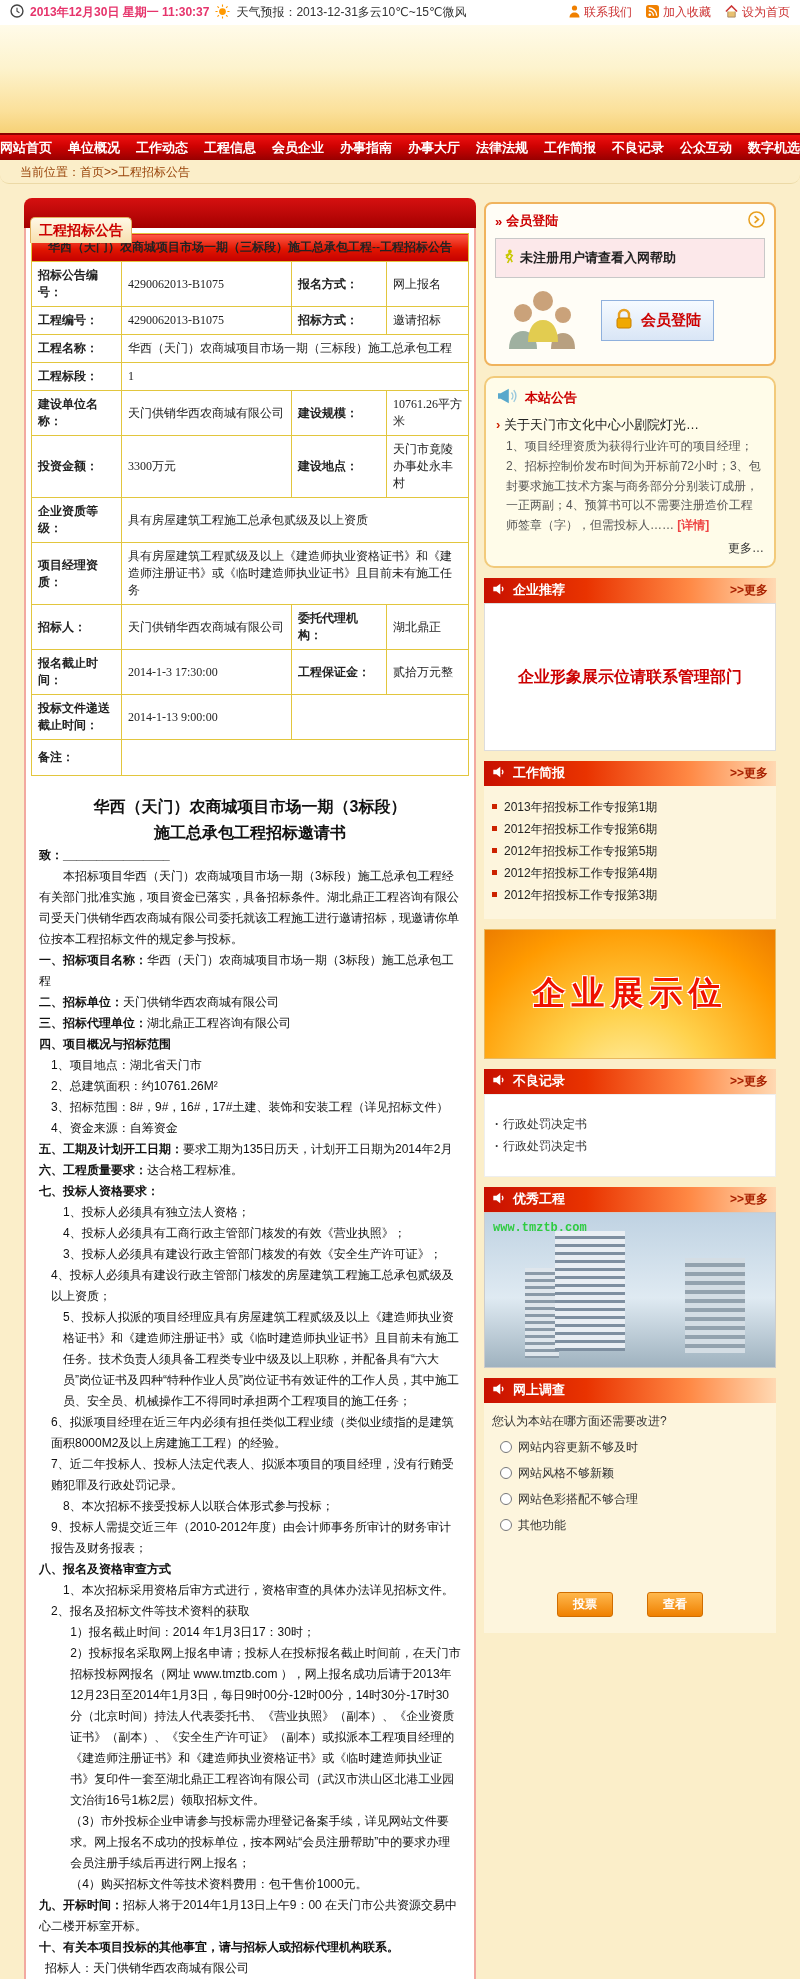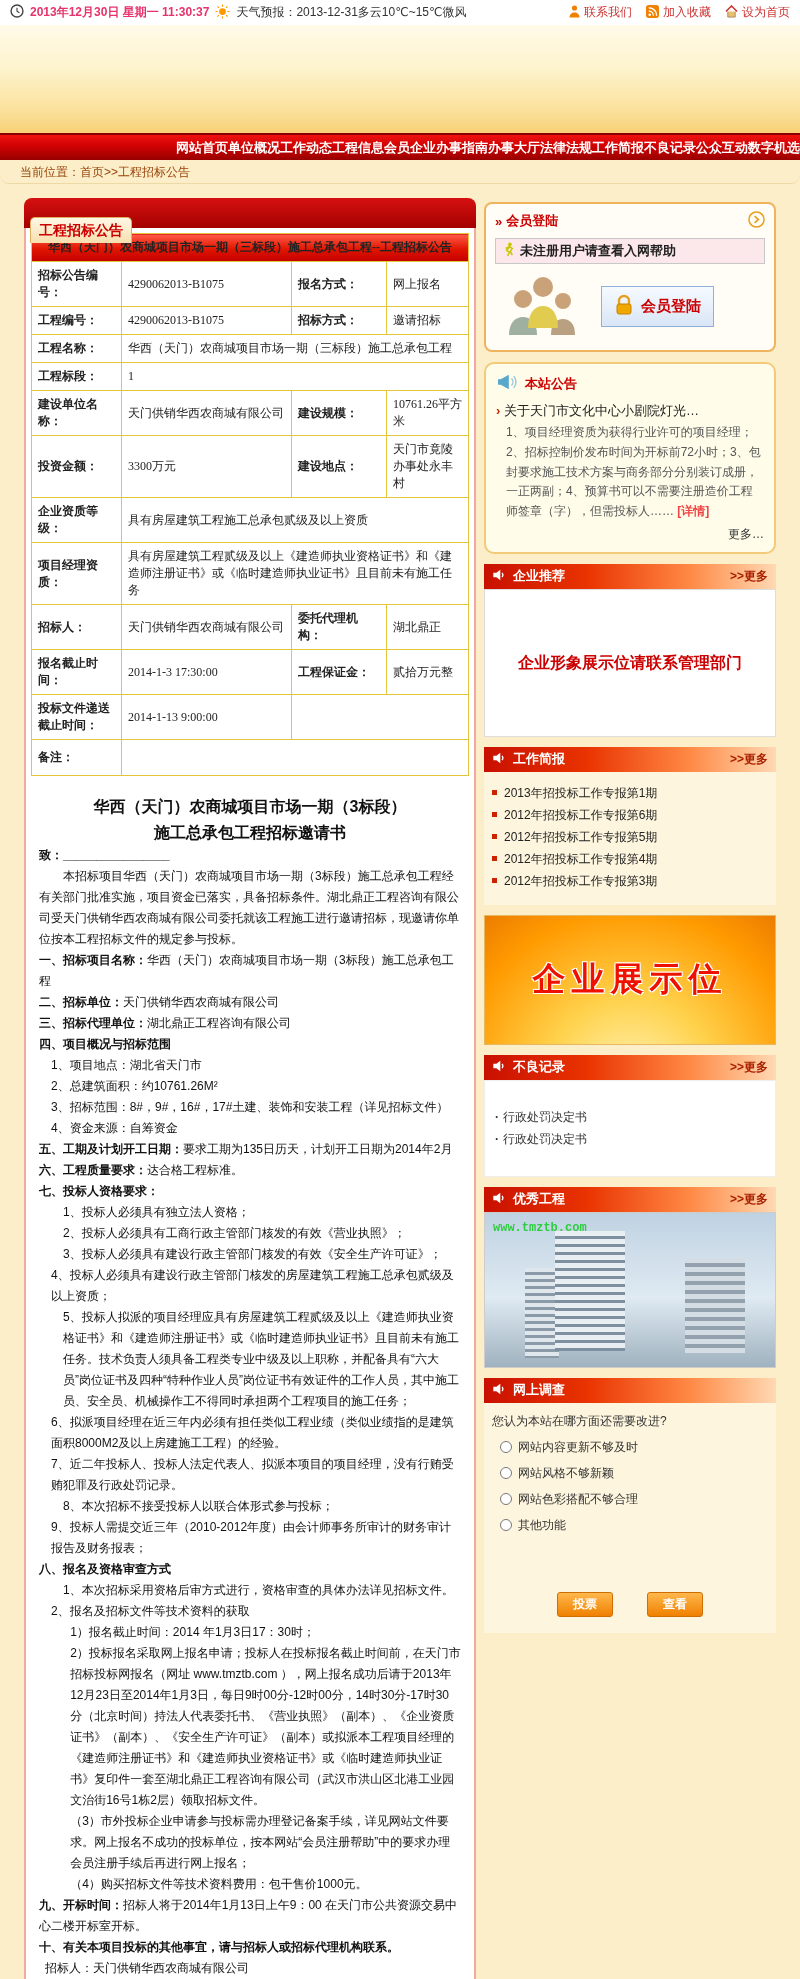--- a/index.html
+++ b/index.html
@@ -20,21 +20,21 @@
   .topbar-right { display:flex; align-items:center; gap:14px; }
   .toplink { display:flex; align-items:center; gap:4px; color:#cc3333; cursor:pointer; }
 
   
   .banner { height:108px;
     background:linear-gradient(180deg,#fffbe9 0%,#fdf3cd 40%,#fbe09a 80%,#f6d176 100%); }
 
   
   .navbar { height:27px; border-top:2px solid #8a0000;
     background:linear-gradient(180deg,#f01111 0%,#cf0202 45%,#980000 100%);
-    display:flex; align-items:center; justify-content:flex-end; }
+    display:flex; align-items:center; justify-content:space-between; }
   .nav-item { color:#fff; font-weight:bold; font-size:13px; cursor:pointer; white-space:nowrap; }
 
   .breadcrumb { height:24px; line-height:24px; padding-left:20px; font-size:12px;
     color:#99440a; border-bottom:1px solid #ecd9a6;border-radius:9px; }
 
   
   .wrapper { display:flex; gap:8px; padding:4px 24px 10px; align-items:flex-start; }
   .main-col { flex:0 0 452px; width:452px; }
   .side-col { flex:1; display:flex; flex-direction:column; gap:10px; margin-top:14px; }
 
@@ -67,21 +67,21 @@
   
   .section-header { height:25px; display:flex; align-items:center; gap:7px; padding:0 8px;
     background:linear-gradient(90deg,#c81000 0%,#e93300 35%,#ff8844 70%,#ffd9b3 100%);
     color:#fff; font-weight:bold; font-size:13px; }
   .section-more { margin-left:auto; color:#a82000; font-size:12px; font-weight:bold; cursor:pointer; }
 
   .login-box { border:2px solid #f0b35d; border-radius:8px; background:#fffdf6; padding:7px 9px; }
   .login-header { display:flex; align-items:center; color:#cc0000; font-weight:bold; font-size:13px; gap:4px; }
   .login-arrow { margin-left:auto; }
   .login-help { border:1px solid #c8c8c8; background:#fce8ea; margin:7px 0;
-    padding:3px 6px; display:flex; align-items:center; gap:5px;
+    padding:10px 6px; display:flex; align-items:center; gap:5px;
     font-size:13px; font-weight:bold; color:#222; cursor:pointer; }
   .login-bottom { display:flex; align-items:center; gap:14px; padding:2px 4px 4px; }
   .login-btn { border:1px solid #8fb0dd; background:linear-gradient(180deg,#f6faff,#d9e6f6);
     padding:7px 12px; display:flex; align-items:center; gap:7px;
     color:#cc0000; font-weight:bold; font-size:15px; cursor:pointer; }
 
   .notice-box { border:2px solid #f2ca7a; border-radius:10px; background:#fffce9; padding:9px 10px; }
   .notice-header { display:flex; align-items:center; gap:7px; color:#cc0000; font-weight:bold; font-size:13px; }
   .notice-item { font-size:13px; color:#222; margin:8px 0 3px; cursor:pointer; }
   .notice-item::before { content:"› "; color:#cc2200; font-weight:bold; }
@@ -97,21 +97,21 @@
   .report-item { font-size:12px; color:#222; margin:5px 0; cursor:pointer; }
   .report-item::before { content:""; display:inline-block; width:5px; height:5px;
     background:#cc2200; margin-right:7px; vertical-align:2px; }
 
   .showcase-banner { height:130px; border:1px solid #e8b860;
     background:radial-gradient(circle at 50% 130%, #fff4b8 0%, #ffd24d 38%, #ff9a00 78%, #ec7d00 100%);
     display:flex; align-items:center; justify-content:center; }
   .showcase-banner-text { color:#ee1100; font-weight:bold; font-size:33px; letter-spacing:6px;
     text-shadow:1px 1px 0 #fff,-1px -1px 0 #fff,1px -1px 0 #fff,-1px 1px 0 #fff; }
 
-  .bad-list { background:#fff; border:1px solid #eee; padding:23px 10px; min-height:70px; }
+  .bad-list { background:#fff; border:1px solid #eee; padding:16px 10px; min-height:70px; }
   .bad-item { font-size:12px; color:#333; margin:5px 0; cursor:pointer; }
   .bad-item::before { content:"·"; font-weight:bold; margin-right:4px; }
 
   .excellent-img { height:156px; position:relative; border:1px solid #ccc;
     background:linear-gradient(180deg,#bfd2e2 0%,#dfeaf2 55%,#9fb2bf 100%); overflow:hidden; }
   .bld { position:absolute; background:repeating-linear-gradient(180deg,#e9eef3 0 5px,#7e8fa0 5px 8px); }
   .bld1 { left:70px; top:18px; width:70px; height:120px; }
   .bld2 { left:40px; top:55px; width:34px; height:90px; background:repeating-linear-gradient(180deg,#dfe6ec 0 4px,#8a9aa8 4px 7px); }
   .bld3 { right:30px; top:45px; width:60px; height:95px; background:repeating-linear-gradient(180deg,#d4dde4 0 5px,#93a2ae 5px 9px); }
   .watermark { position:absolute; left:8px; top:8px; color:#2ecc40; font-size:12px;
@@ -283,21 +283,21 @@
           <p class="num"><b>三、招标代理单位：</b><span>湖北鼎正工程咨询有限公司</span></p>
           <p class="num"><b>四、项目概况与招标范围</b><span></span></p>
           <p class="sub"><b></b><span>1、项目地点：湖北省天门市</span></p>
           <p class="sub"><b></b><span>2、总建筑面积：约10761.26M²</span></p>
           <p class="sub"><b></b><span>3、招标范围：8#，9#，16#，17#土建、装饰和安装工程（详见招标文件）</span></p>
           <p class="sub"><b></b><span>4、资金来源：自筹资金</span></p>
           <p class="num"><b>五、工期及计划开工日期：</b><span>要求工期为135日历天，计划开工日期为2014年2月</span></p>
           <p class="num"><b>六、工程质量要求：</b><span>达合格工程标准。</span></p>
           <p class="num"><b>七、投标人资格要求：</b><span></span></p>
           <p class="sub2"><b></b><span>1、投标人必须具有独立法人资格；</span></p>
-          <p class="sub2"><b></b><span>2、投标人必须具有工商行政主管部门核发的有效《营业执照》；</span></p>
+          <p class="sub2"><b></b><span>4、投标人必须具有工商行政主管部门核发的有效《营业执照》；</span></p>
           <p class="sub2"><b></b><span>3、投标人必须具有建设行政主管部门核发的有效《安全生产许可证》；</span></p>
           <p class="sub"><b></b><span>4、投标人必须具有建设行政主管部门核发的房屋建筑工程施工总承包贰级及以上资质；</span></p>
           <p class="sub2"><b></b><span>5、投标人拟派的项目经理应具有房屋建筑工程贰级及以上《建造师执业资格证书》和《建造师注册证书》或《临时建造师执业证书》且目前未有施工任务。技术负责人须具备工程类专业中级及以上职称，并配备具有“六大员”岗位证书及四种“特种作业人员”岗位证书有效证件的工作人员，其中施工员、安全员、机械操作工不得同时承担两个工程项目的施工任务；</span></p>
           <p class="sub"><b></b><span>6、拟派项目经理在近三年内必须有担任类似工程业绩（类似业绩指的是建筑面积8000M2及以上房建施工工程）的经验。</span></p>
           <p class="sub"><b></b><span>7、近二年投标人、投标人法定代表人、拟派本项目的项目经理，没有行贿受贿犯罪及行政处罚记录。</span></p>
           <p class="sub2"><b></b><span>8、本次招标不接受投标人以联合体形式参与投标；</span></p>
           <p class="sub"><b></b><span>9、投标人需提交近三年（2010-2012年度）由会计师事务所审计的财务审计报告及财务报表；</span></p>
           <p class="num"><b>八、报名及资格审查方式</b><span></span></p>
           <p class="sub2"><b></b><span>1、本次招标采用资格后审方式进行，资格审查的具体办法详见招标文件。</span></p>
           <p class="sub"><b></b><span>2、报名及招标文件等技术资料的获取</span></p>

